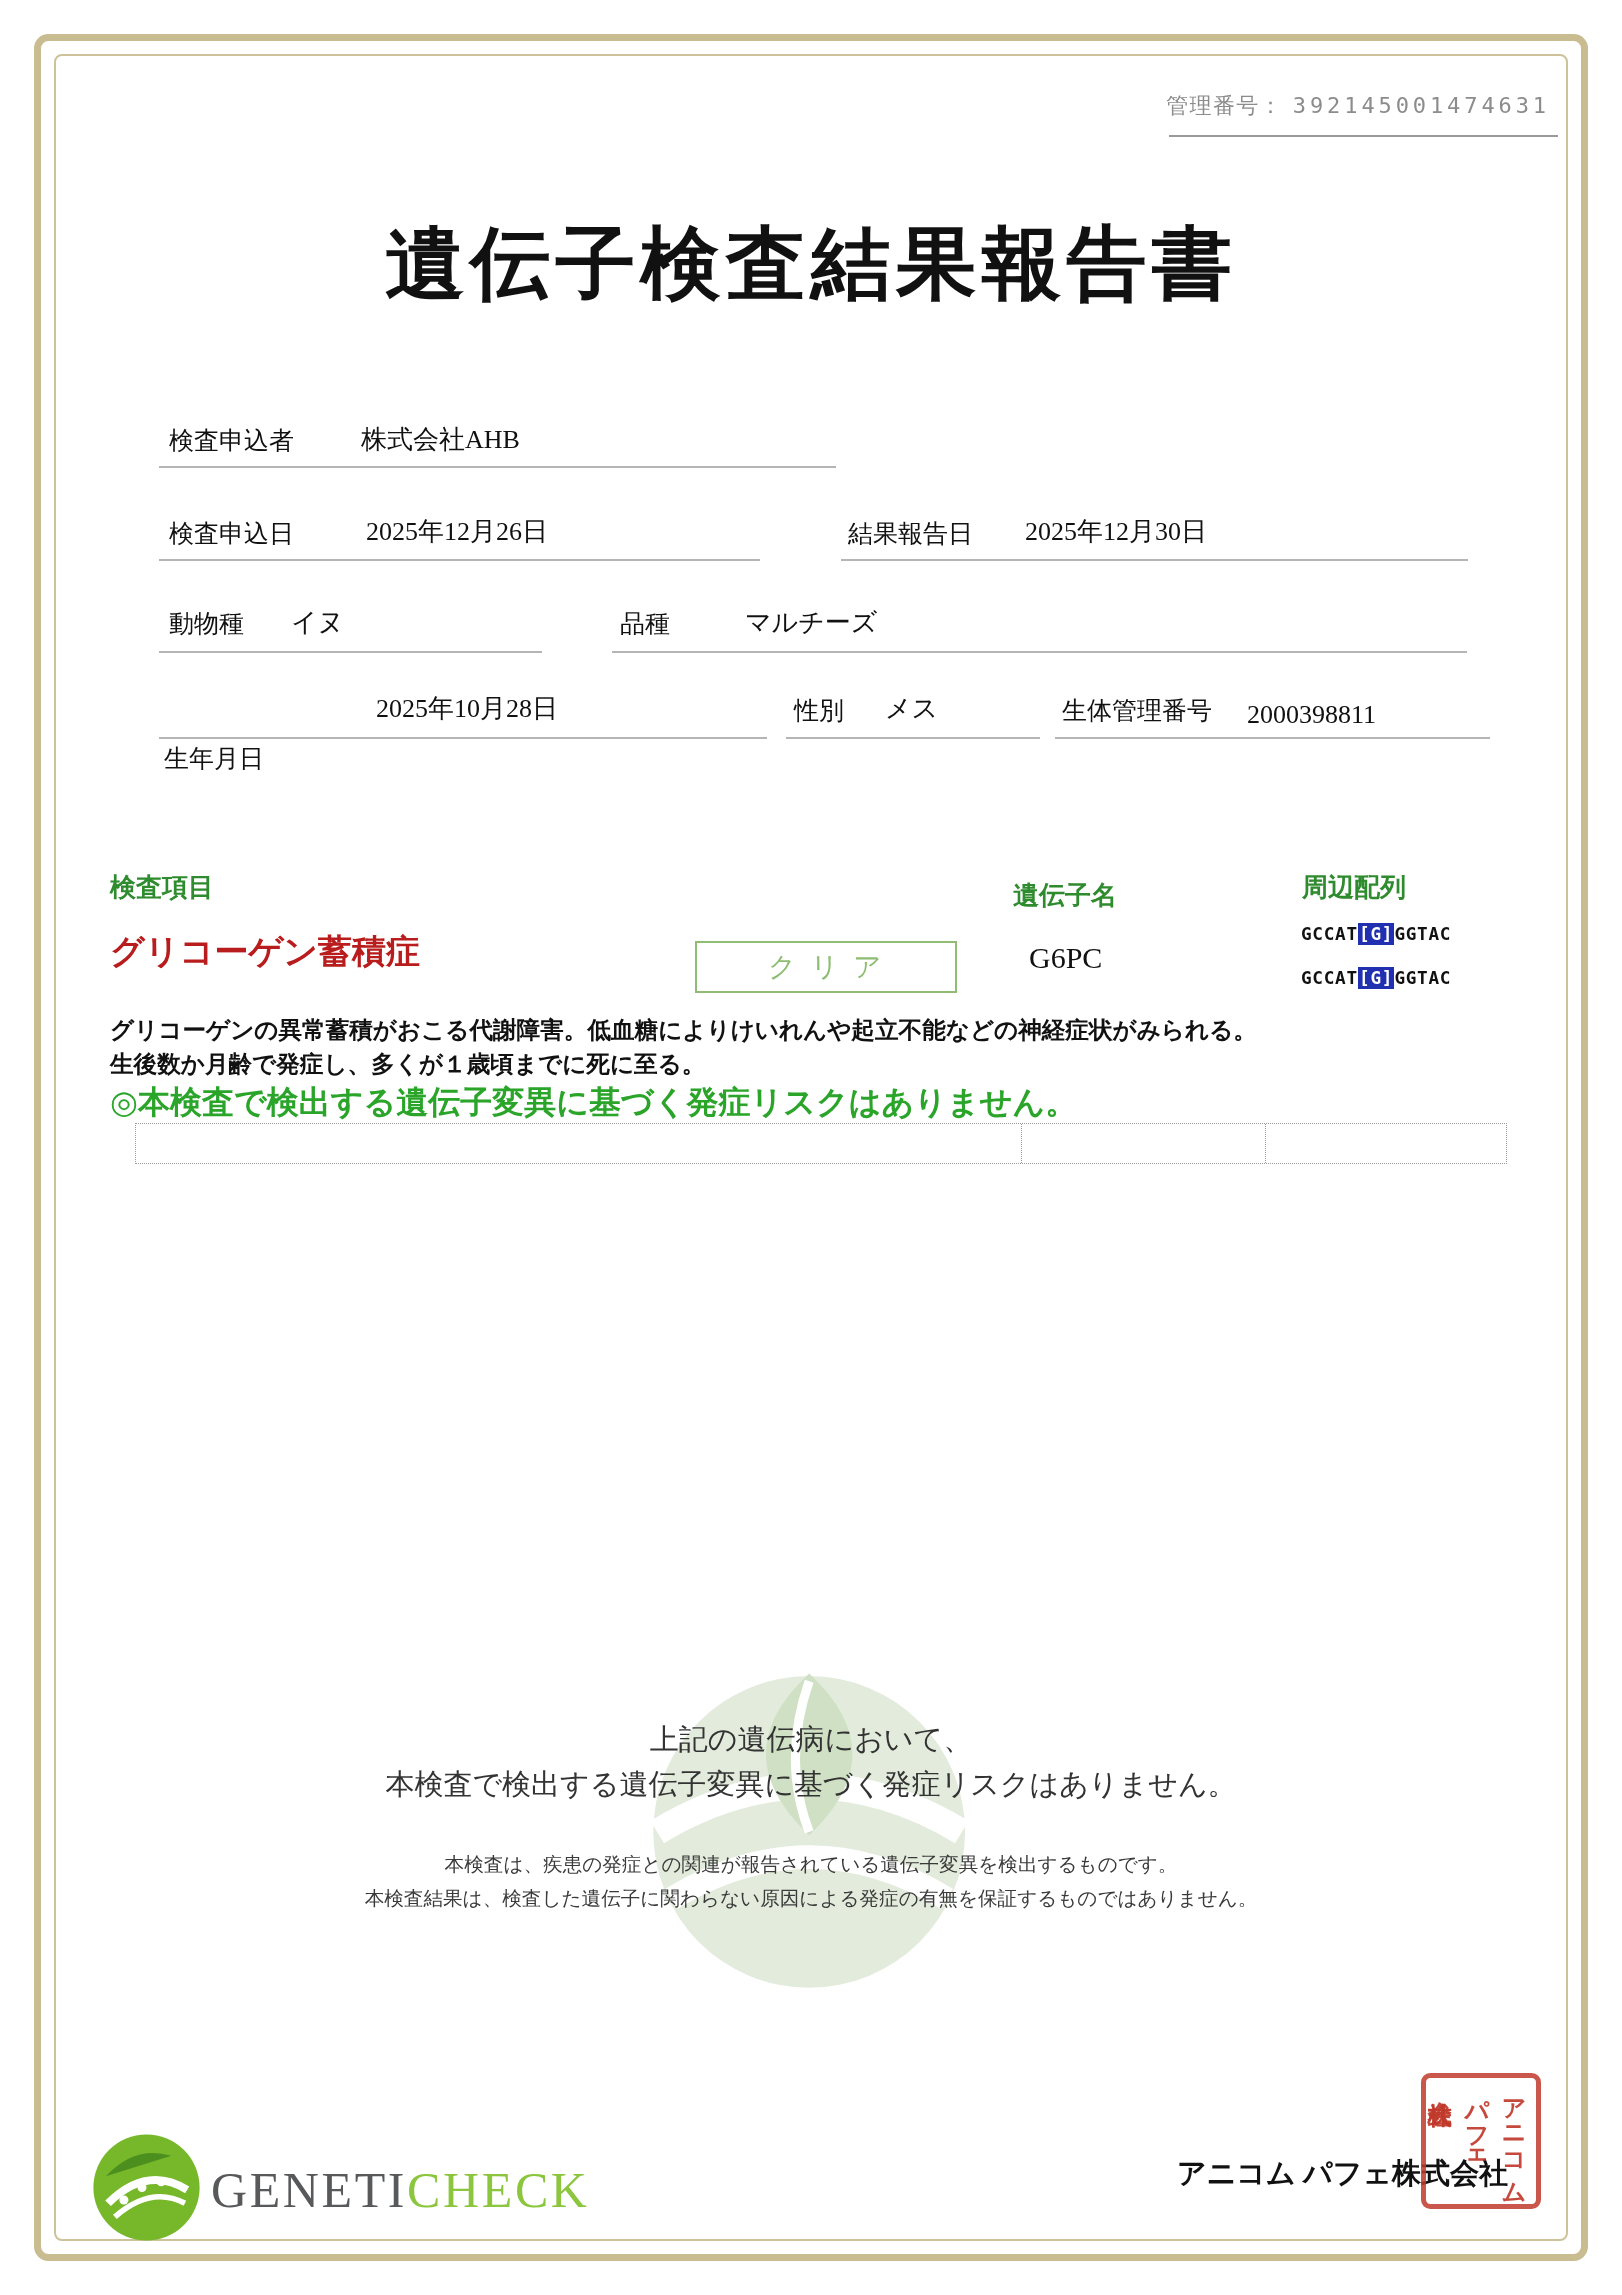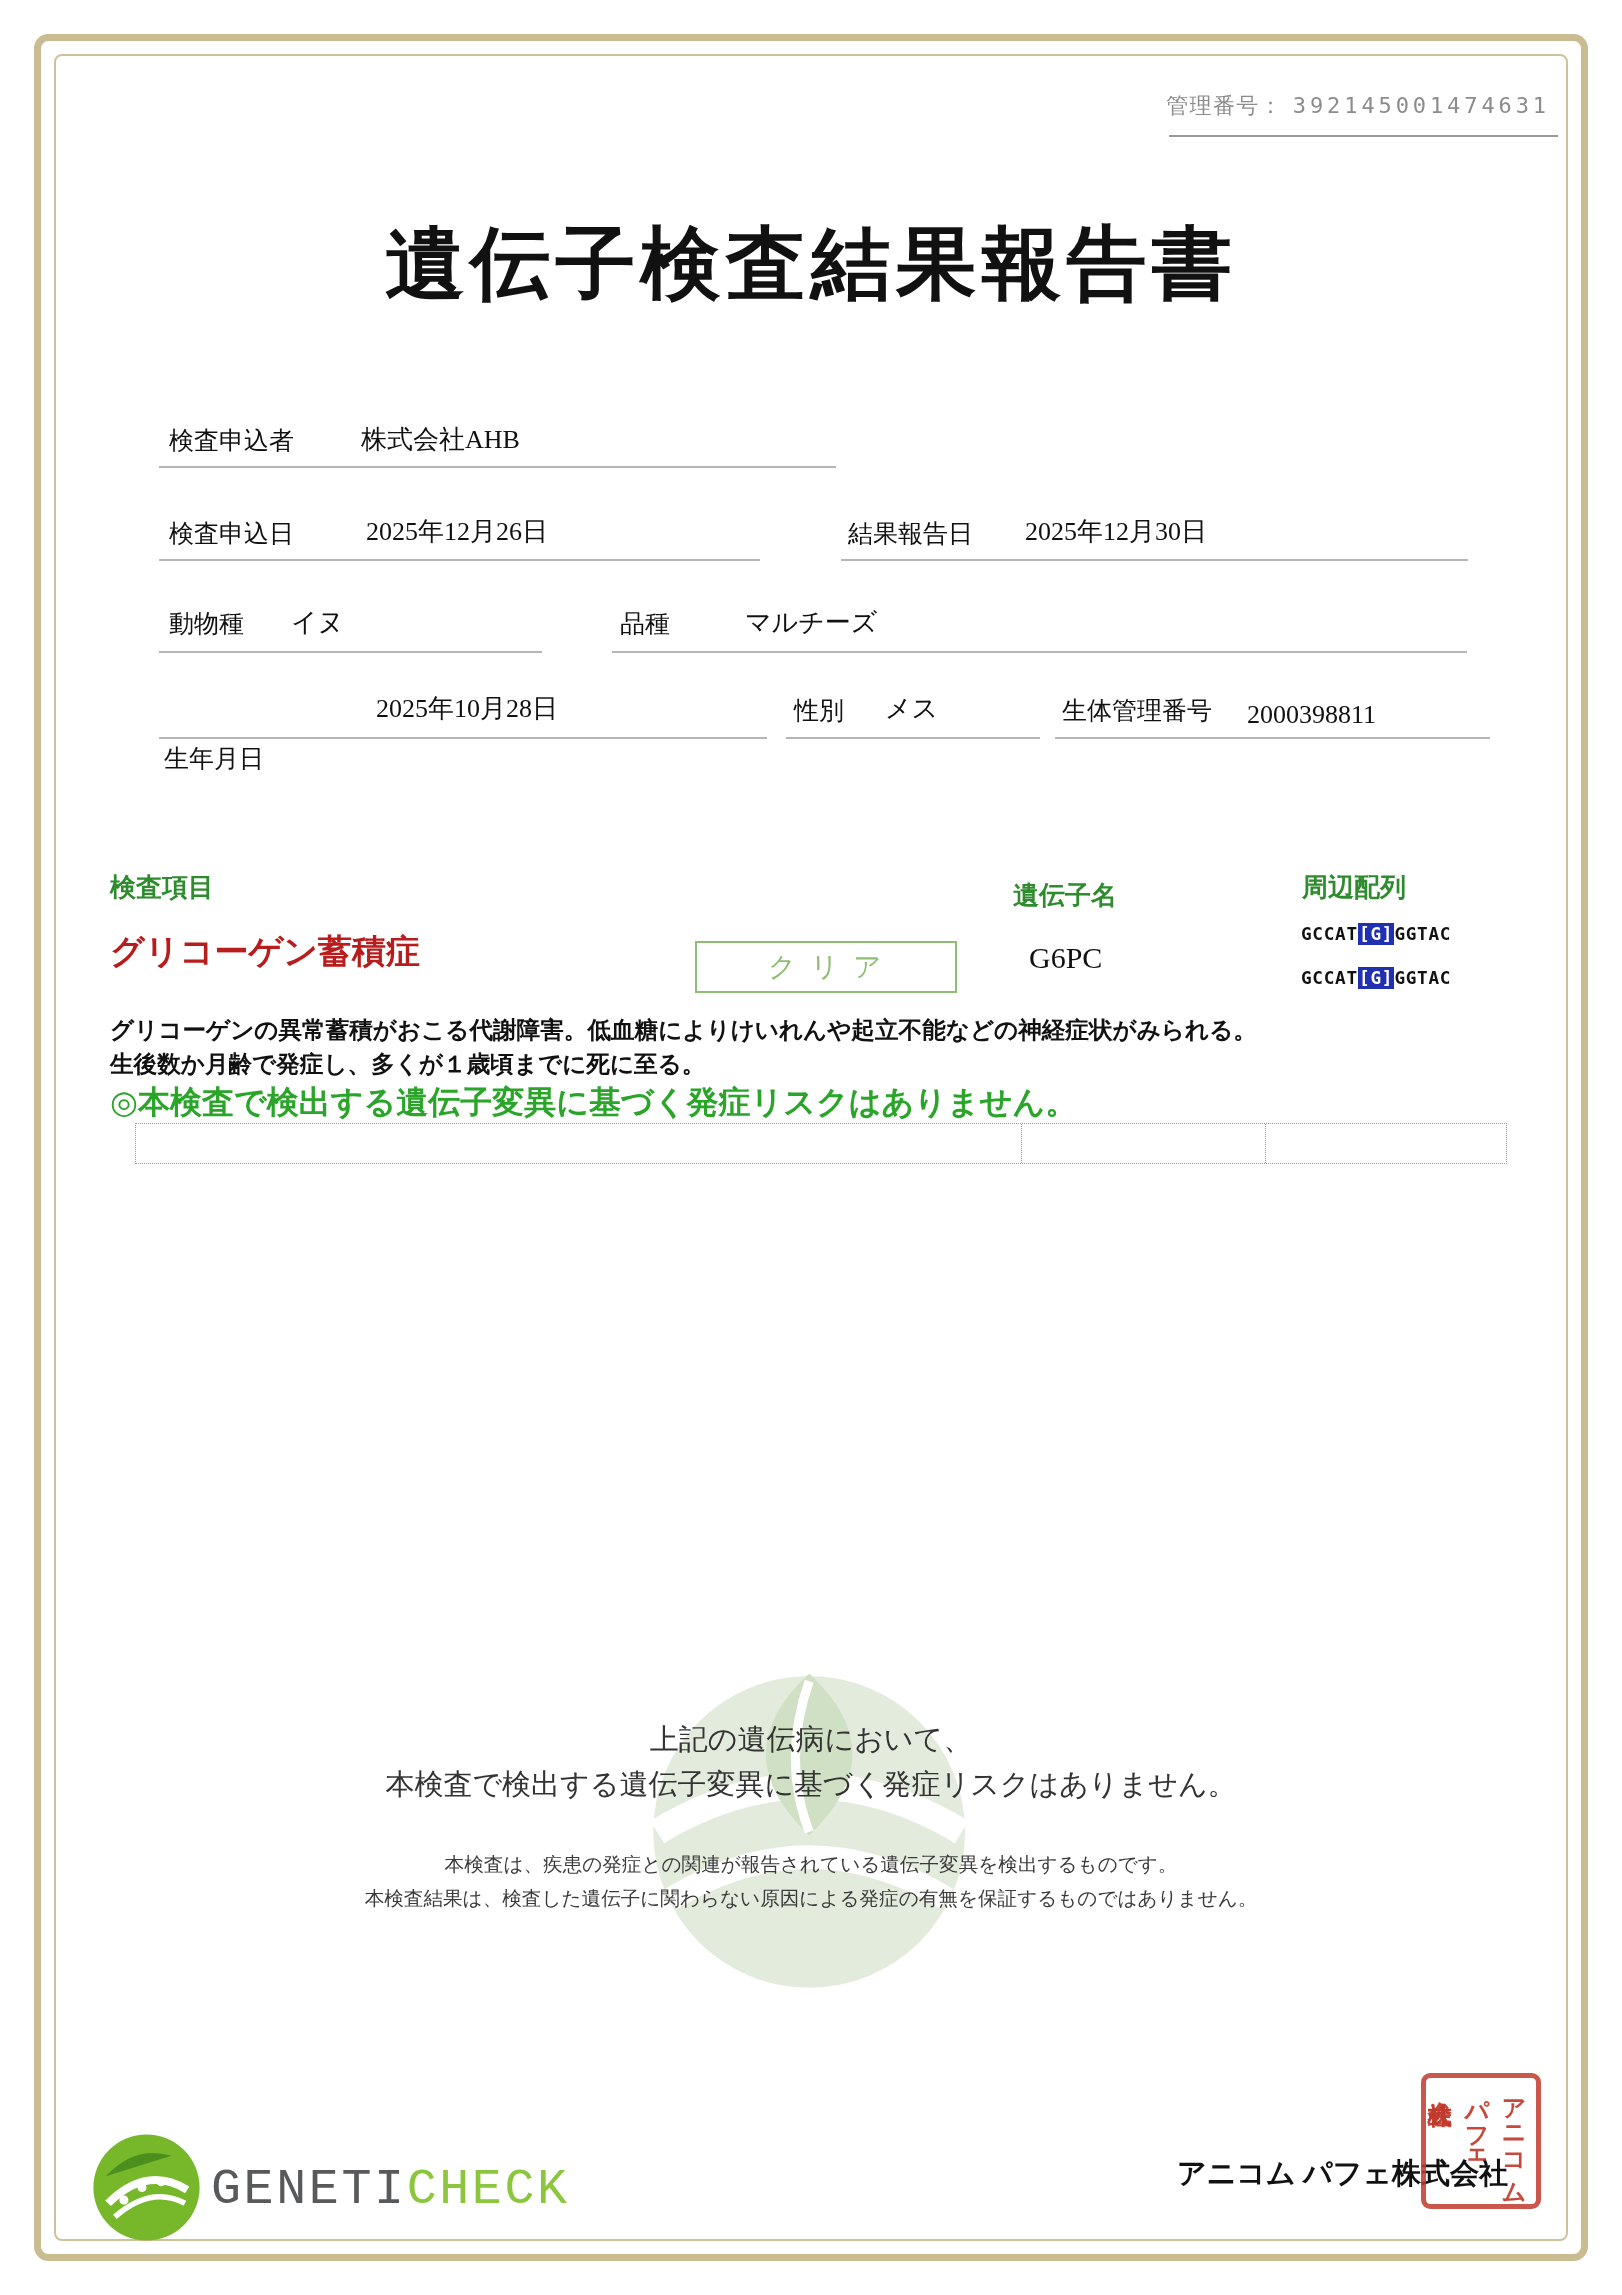--- a/index.html
+++ b/index.html
@@ -51,21 +51,21 @@
   .watermark { left:631px; top:1642px; width:357px; height:357px; z-index:0; }
 
   
   .sum-line { left:0; width:100%; text-align:center; z-index:2;
               font-family:"Liberation Sans",sans-serif; color:#333; }
   .sum-big { font-size:29px; }
   .sum-small { font-size:19.6px; color:#3a3a3a; }
 
   
   .logo-icon { left:90px; top:2131px; width:113px; height:113px; }
-  .logo-text { left:211px; top:2161px; font-family:Liberation Mono, monospace;
+  .logo-text { left:211px; top:2161px; font-family:Liberation Serif, serif;
                font-size:50px; letter-spacing:2.6px; font-weight:400; white-space:nowrap; }
   .logo-text .g1 { color:#58595b; }
   .logo-text .g2 { color:#8cc63e; }
 
   .company { left:1177px; top:2154px; font-size:29px; font-weight:700; color:#111; white-space:nowrap; }
 
   .stamp { left:1421px; top:2073px; width:120px; height:136px; z-index:3;
            border:5.9px solid rgba(192,57,43,0.85); border-radius:9.2px;
            writing-mode:vertical-rl; text-orientation:upright;
            color:rgba(192,57,43,0.92); font-size:24px; font-weight:700;

